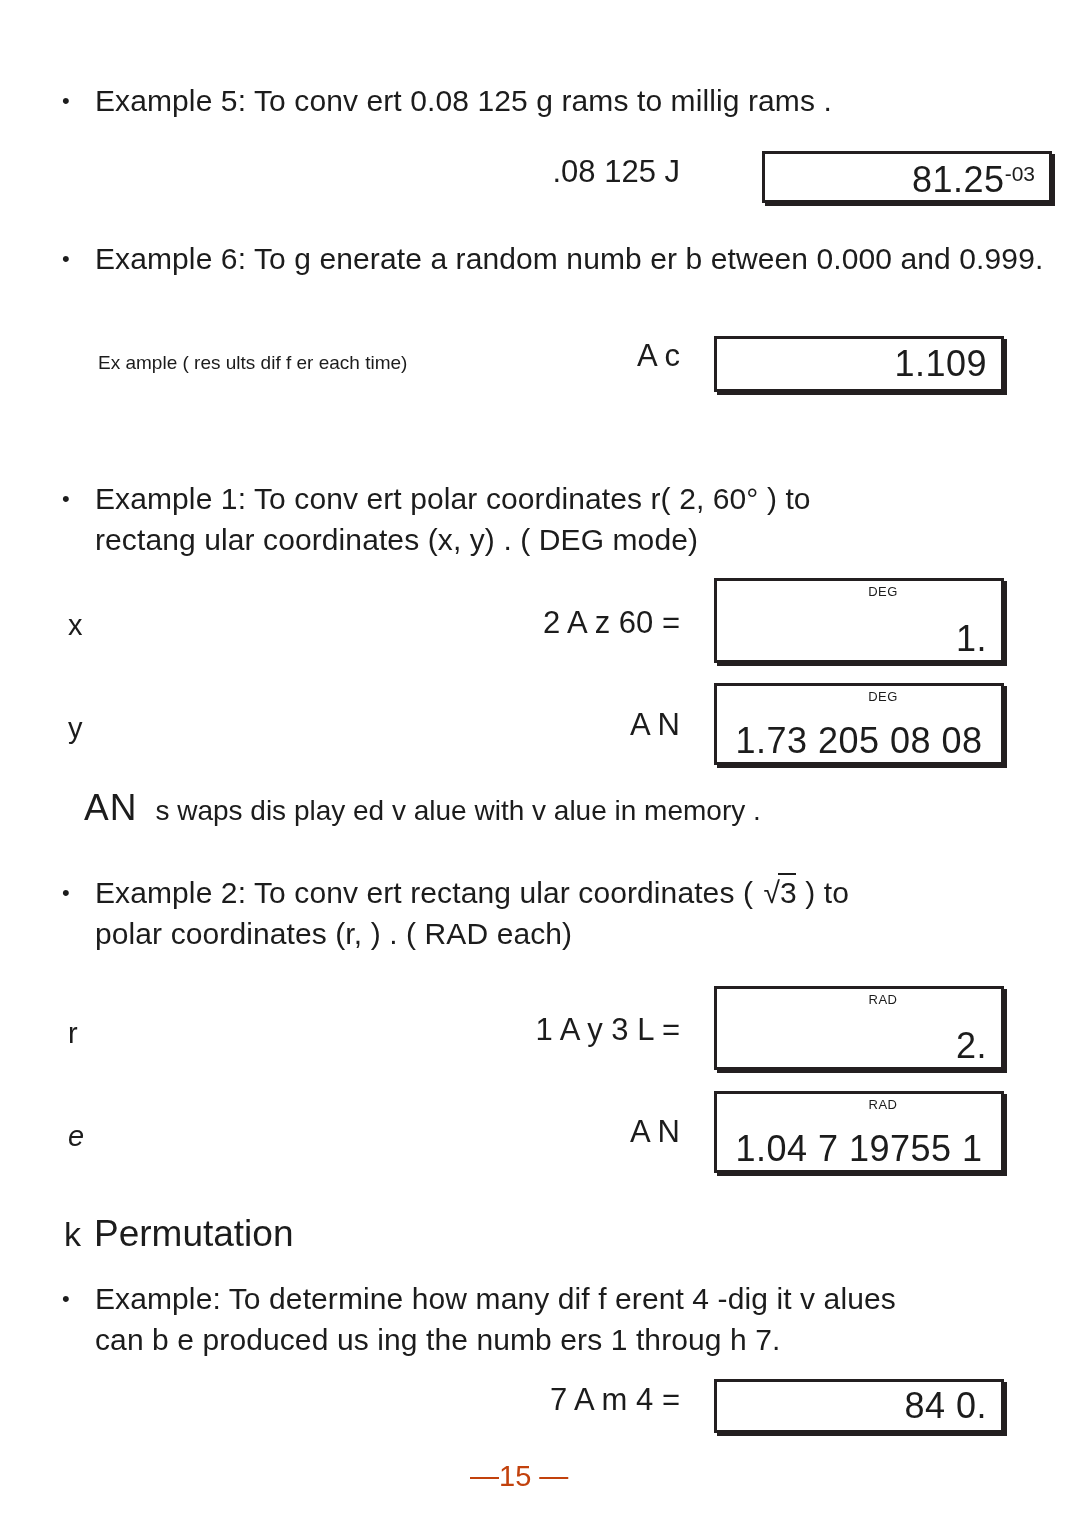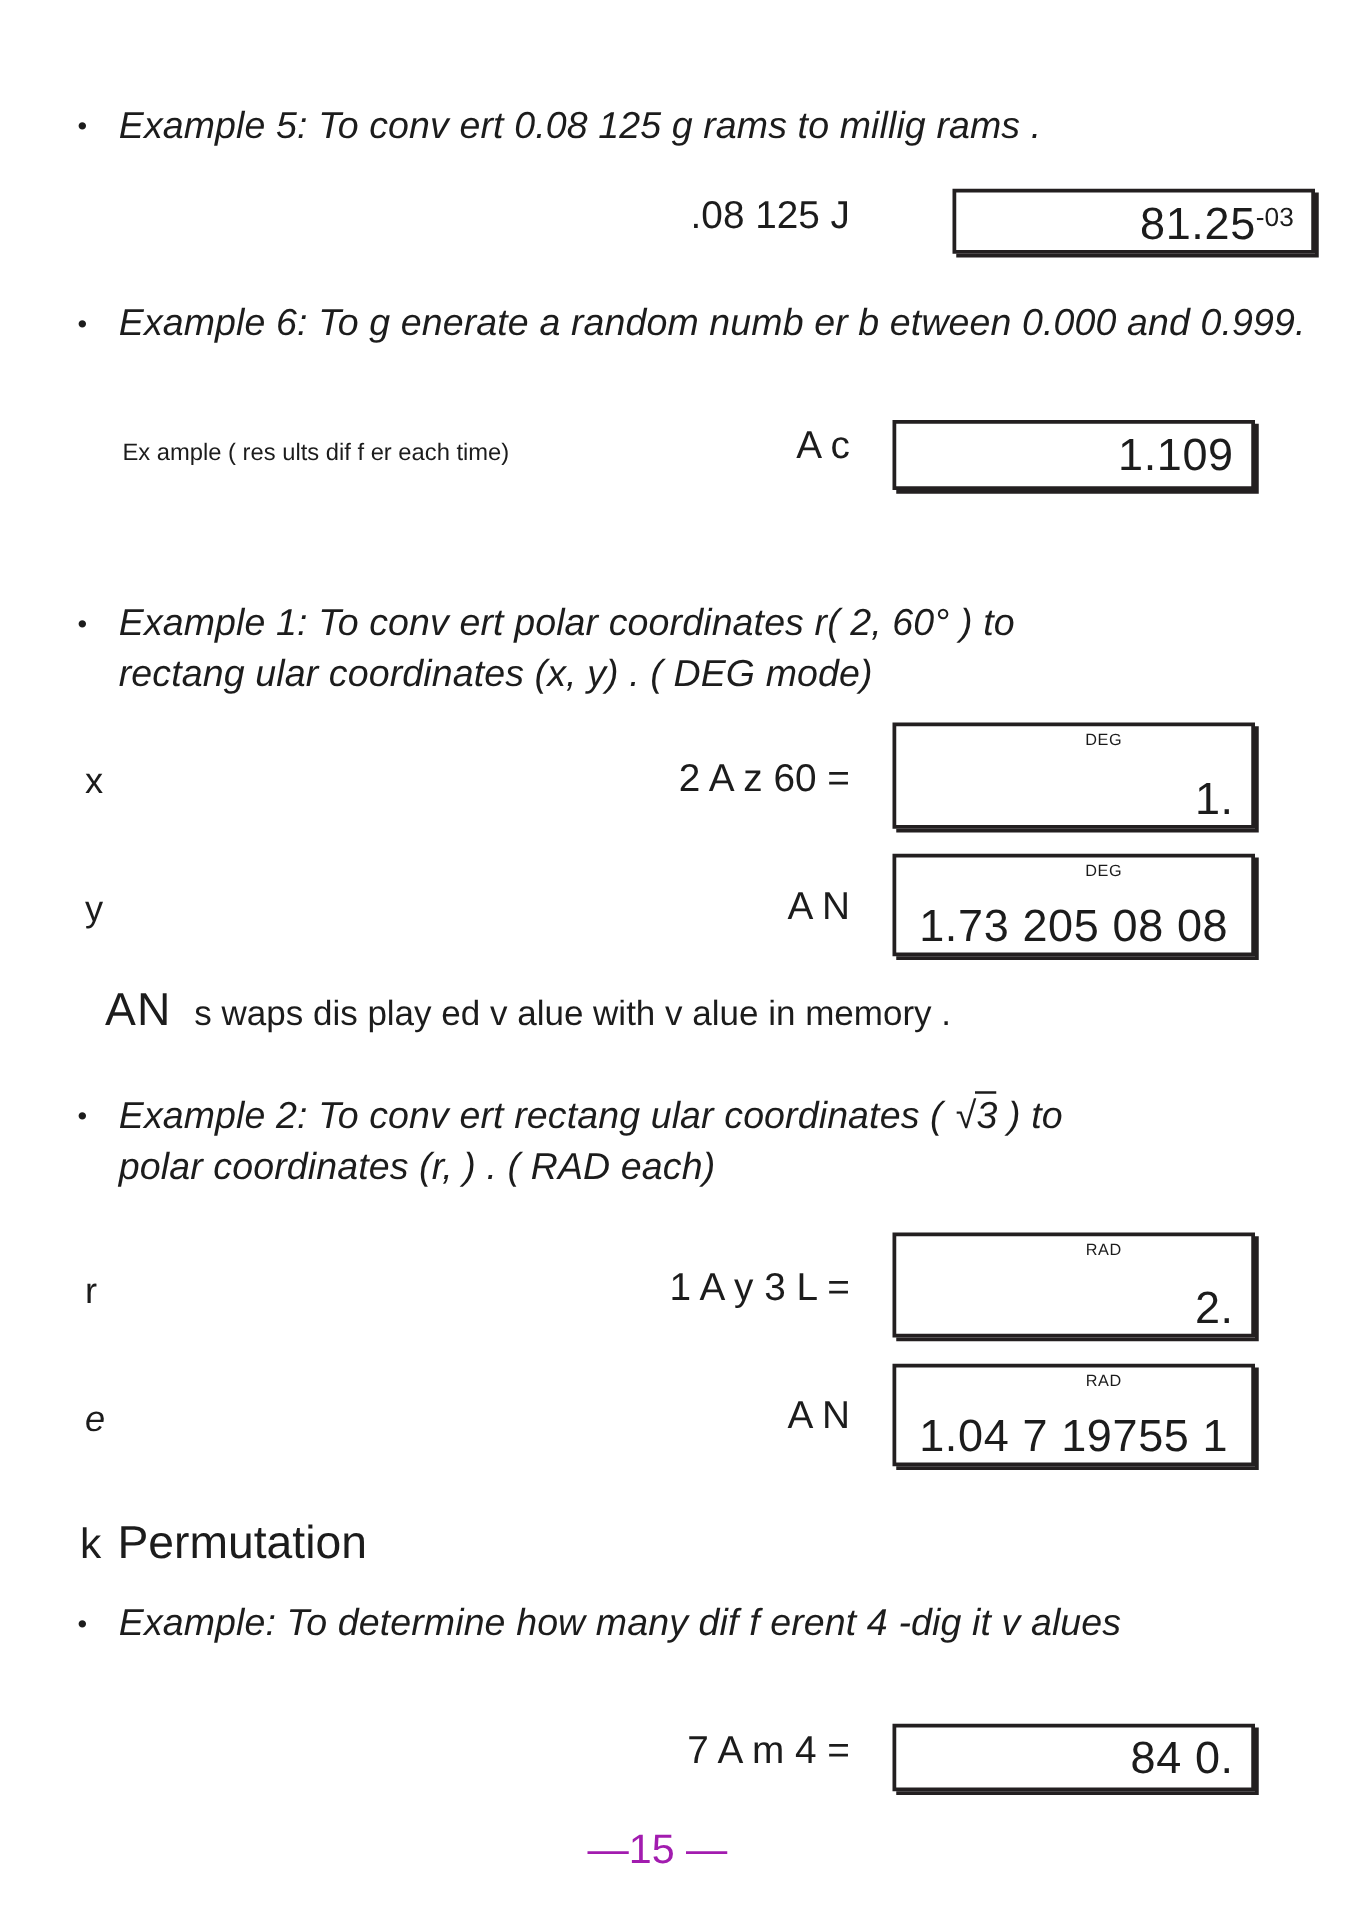--- a/index.html
+++ b/index.html
@@ -32,21 +32,20 @@
   .para .bullet {
     position: absolute;
     left: 0;
     top: 0;
     font-size: 22px;
     line-height: 41px;
   }
   .para .ptext {
     display: block;
     padding-left: 33px;
-    font-style: italic;
   }
 
   .heading {
     position: absolute;
     font-size: 37px;
     line-height: 44px;
     color: #1c1c1c;
     white-space: nowrap;
   }
   .heading .kglyph {
@@ -152,22 +151,22 @@
     position: absolute;
     top: 1px;
     left: 17px;
     right: 1px;
     border-top: 2px solid #1c1c1c;
   }
 
   
   .pagenum {
     position: absolute;
-    font-size: 33px;
-    color: #a21caf;
+    font-size: 29px;
+    color: #c2410c;
     white-space: nowrap;
   }
 </style>
 </head>
 <body>
 
 <div class="page">
 
   <div class="para" style="left:62px; top:80px; width:1000px;">
     <span class="bullet">•</span>
@@ -253,20 +252,21 @@
   </div>
 
   <div class="heading" style="left:64px; top:1212px;">
     <span class="kglyph">k</span><span>Permutation</span>
   </div>
 
   <div class="para" style="left:62px; top:1278px; width:1020px;">
     <span class="bullet">•</span>
     <span class="ptext">
       <span>Example:  To determine how many  dif f erent 4 -dig it v alues</span><br>
+      <span>can b e produced us ing  the numb ers  1 throug h 7.</span>
     </span>
   </div>
 
   <div class="keyseq" style="left:400px; top:1383px; width:280px;">7 A  m  4 =</div>
 
   <div class="display single" style="left:714px; top:1379px; width:290px; height:54px;">
     <div class="value">84 0.</div>
   </div>
 
   <div class="pagenum" style="left:470px; top:1460px;">—15 —</div>

